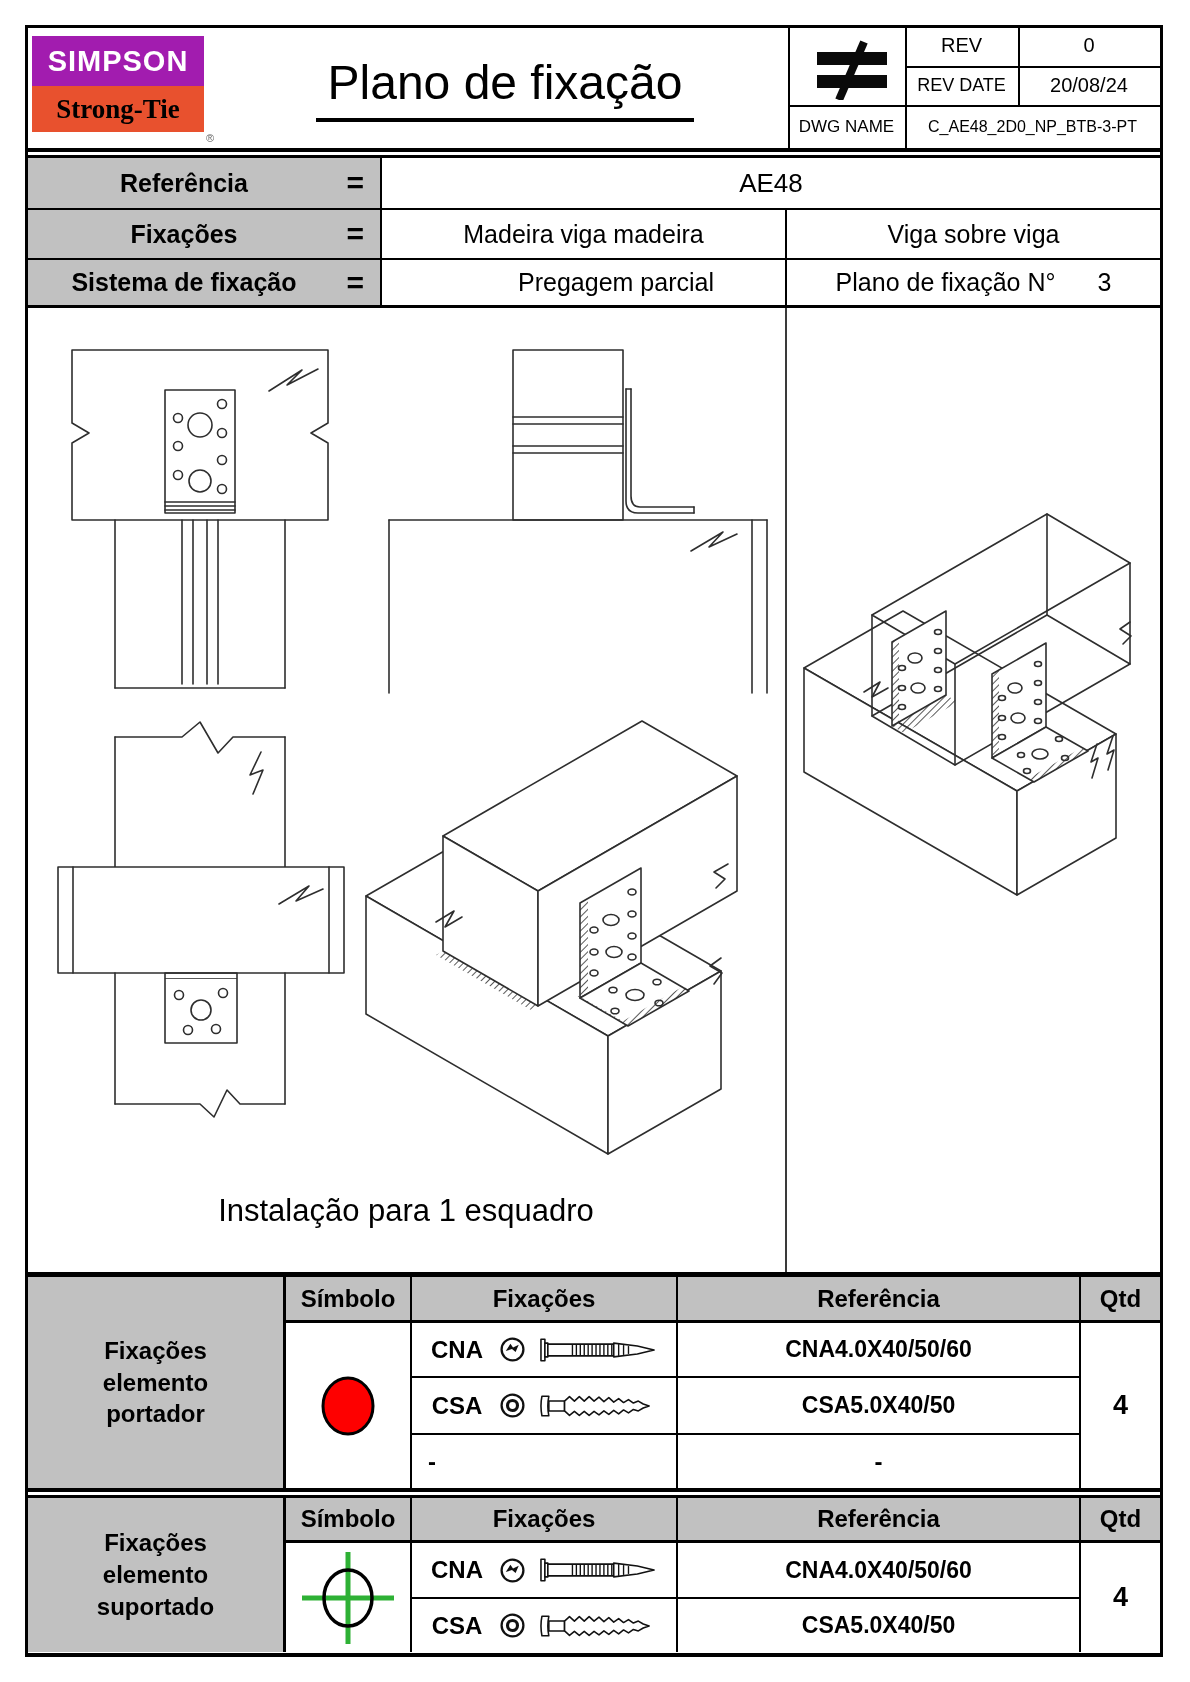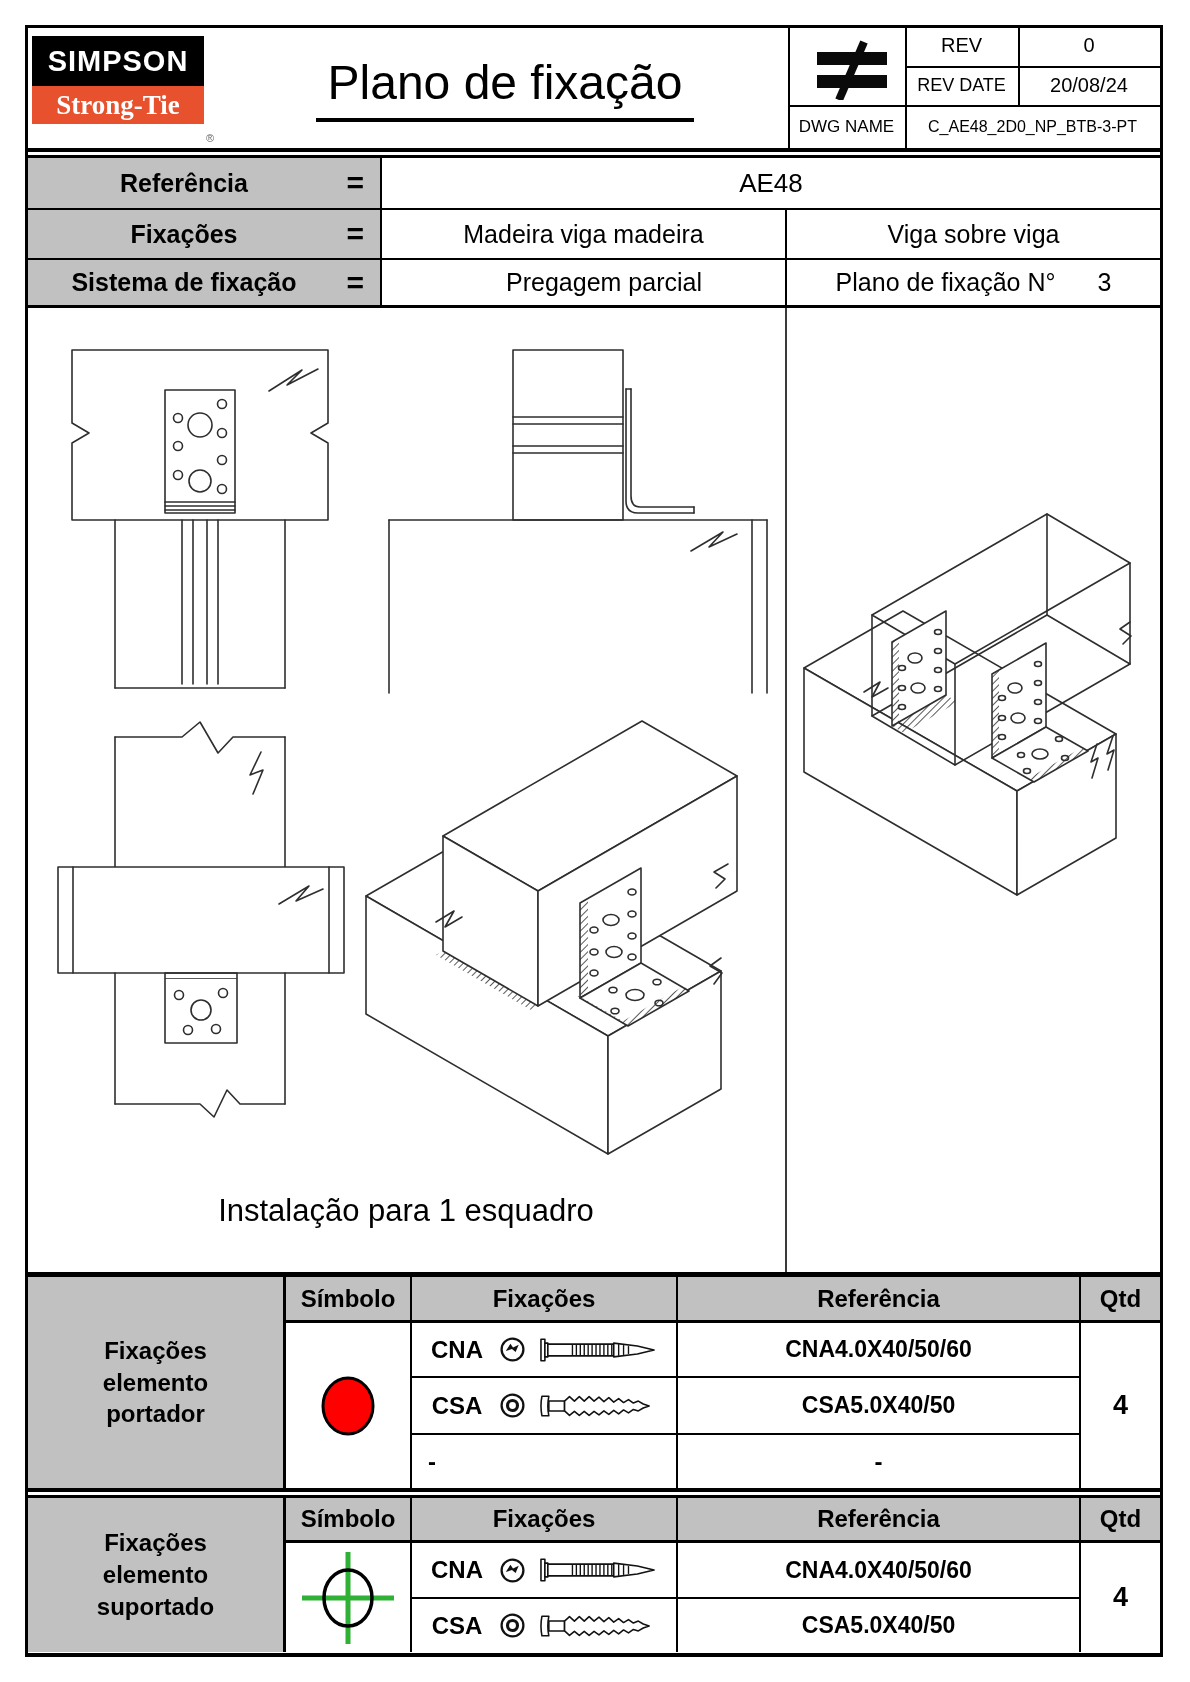--- a/index.html
+++ b/index.html
@@ -63,24 +63,24 @@
 
 <div class="hline" style="left:25px;top:1488px;width:1138px;height:4px"></div>
 <div class="hline" style="left:25px;top:1495px;width:1138px;height:3px"></div>
 <div class="vline" style="left:283px;top:1498px;width:3px;height:154px"></div>
 <div class="vline" style="left:410px;top:1498px;width:2px;height:154px"></div>
 <div class="vline" style="left:676px;top:1498px;width:2px;height:154px"></div>
 <div class="vline" style="left:1079px;top:1498px;width:2px;height:154px"></div>
 <div class="hline" style="left:283px;top:1540px;width:877px;height:3px"></div>
 <div class="hline" style="left:410px;top:1597px;width:669px;height:2px"></div>
 
-<div class="cell" style="left:32px;top:36px;width:172px;height:50px;background:#000000;color:#fff;font-weight:bold;font-size:29px;letter-spacing:1px">
+<div class="cell" style="left:32px;top:36px;width:172px;height:50px;background:#a21caf;color:#fff;font-weight:bold;font-size:29px;letter-spacing:1px">
     <span>SIMPSON</span>
   </div>
-<div class="cell" style="left:32px;top:86px;width:172px;height:38px;background:#e8512e;color:#ffffff;font-weight:bold;font-size:27px;font-family:'Liberation Serif',serif">
+<div class="cell" style="left:32px;top:86px;width:172px;height:46px;background:#e8512e;color:#000000;font-weight:bold;font-size:27px;font-family:'Liberation Serif',serif">
     <span>Strong-Tie</span>
   </div>
 <span style="position:absolute;left:206px;top:132px;font-size:11px;color:#666">®</span>
 
 <div class="cell" style="left:230px;top:48px;width:550px;height:80px">
   <span style="font-size:48px;padding:0 12px 8px;border-bottom:4px solid #000">Plano de fixação</span>
 </div>
 
 <svg class="icon" style="position:absolute;left:812px;top:40px" width="80" height="60" viewBox="0 0 80 60">
   <rect x="5" y="12" width="70" height="13" fill="#0a0a0a"></rect>
@@ -123,21 +123,21 @@
   <span>Madeira viga madeira</span>
   </div>
 <div class="cell" style="left:787px;top:210px;width:373px;height:48px;font-size:25px">
   <span>Viga sobre viga</span>
   </div>
 
 <div class="lblcell gray" style="left:28px;top:260px;width:352px;height:45px">
   <span class="lbl">Sistema de fixação</span>
   <span class="eq">=</span>
 </div>
-<div class="cell" style="left:370px;top:260px;width:468px;height:45px;font-size:25px">
+<div class="cell" style="left:382px;top:260px;width:468px;height:45px;font-size:25px">
   <span>Pregagem parcial</span>
   </div>
 <div class="cell" style="left:787px;top:260px;width:373px;height:45px;font-size:25px;gap:42px">
   <span>Plano de fixação N°</span>
   <span>3</span>
 </div>
 
 <svg class="draw" style="position:absolute;left:55px;top:318px" width="290" height="375" viewBox="0 0 290 375">
   <path class="fw" d="M17,32 H273 V105 L256,115 L273,125 V202 H17 V125 L34,115 L17,105 Z"></path>
   <polyline points="214,73 247,52 232,67 263,51"></polyline>

